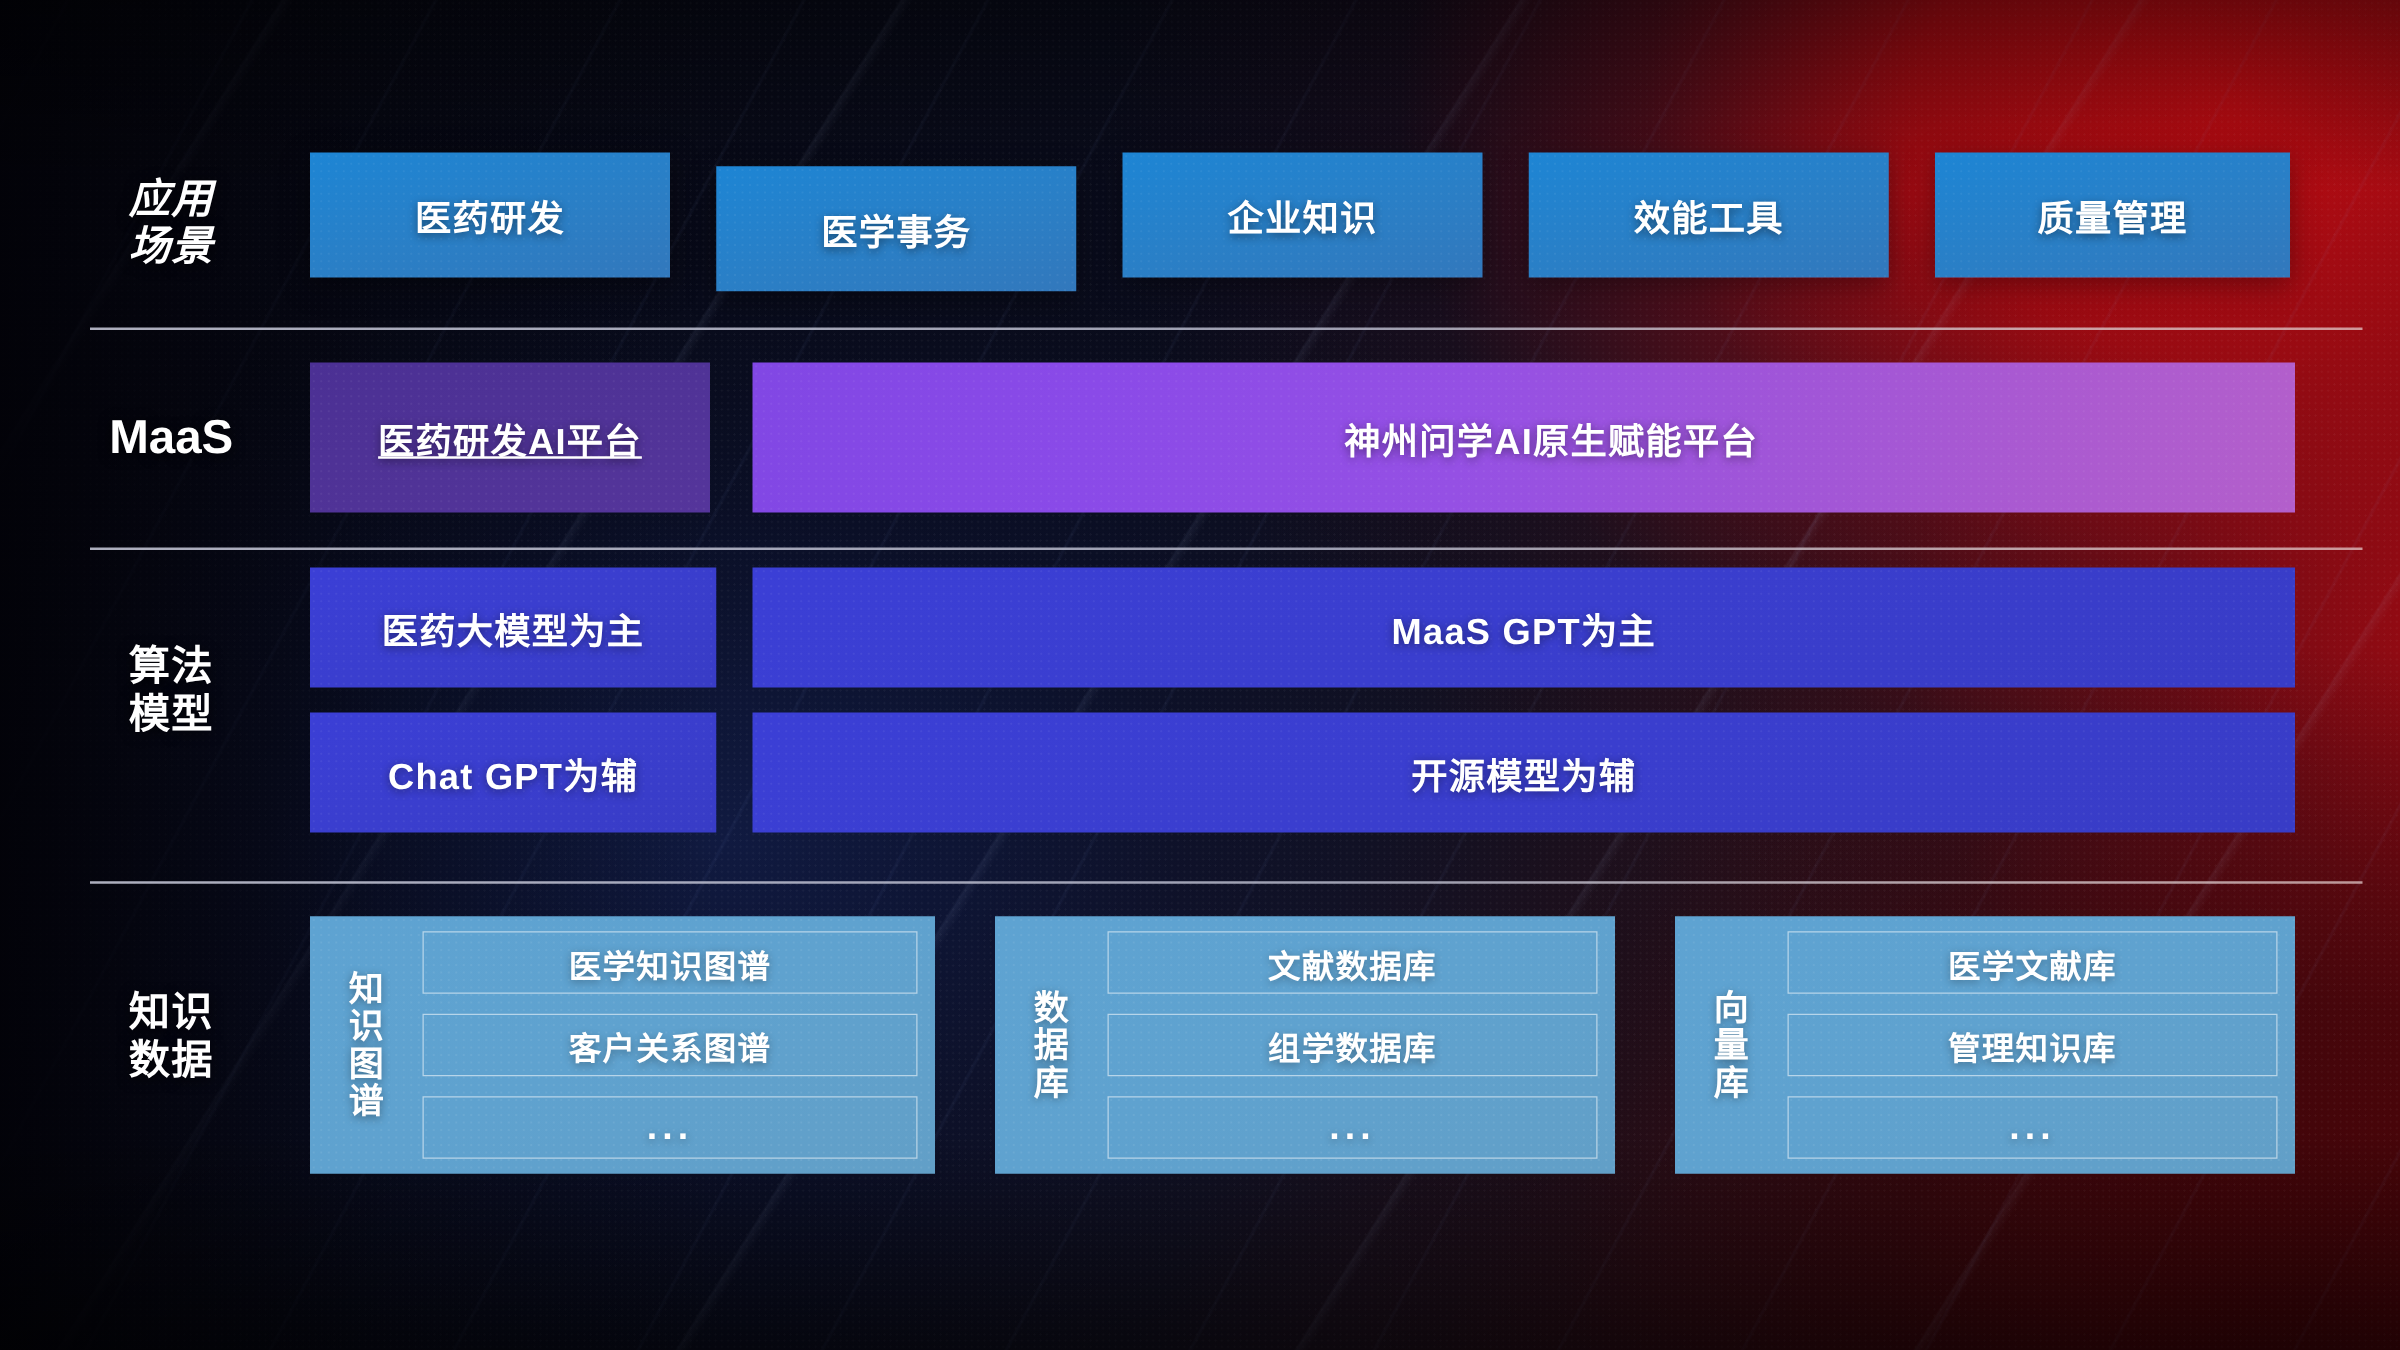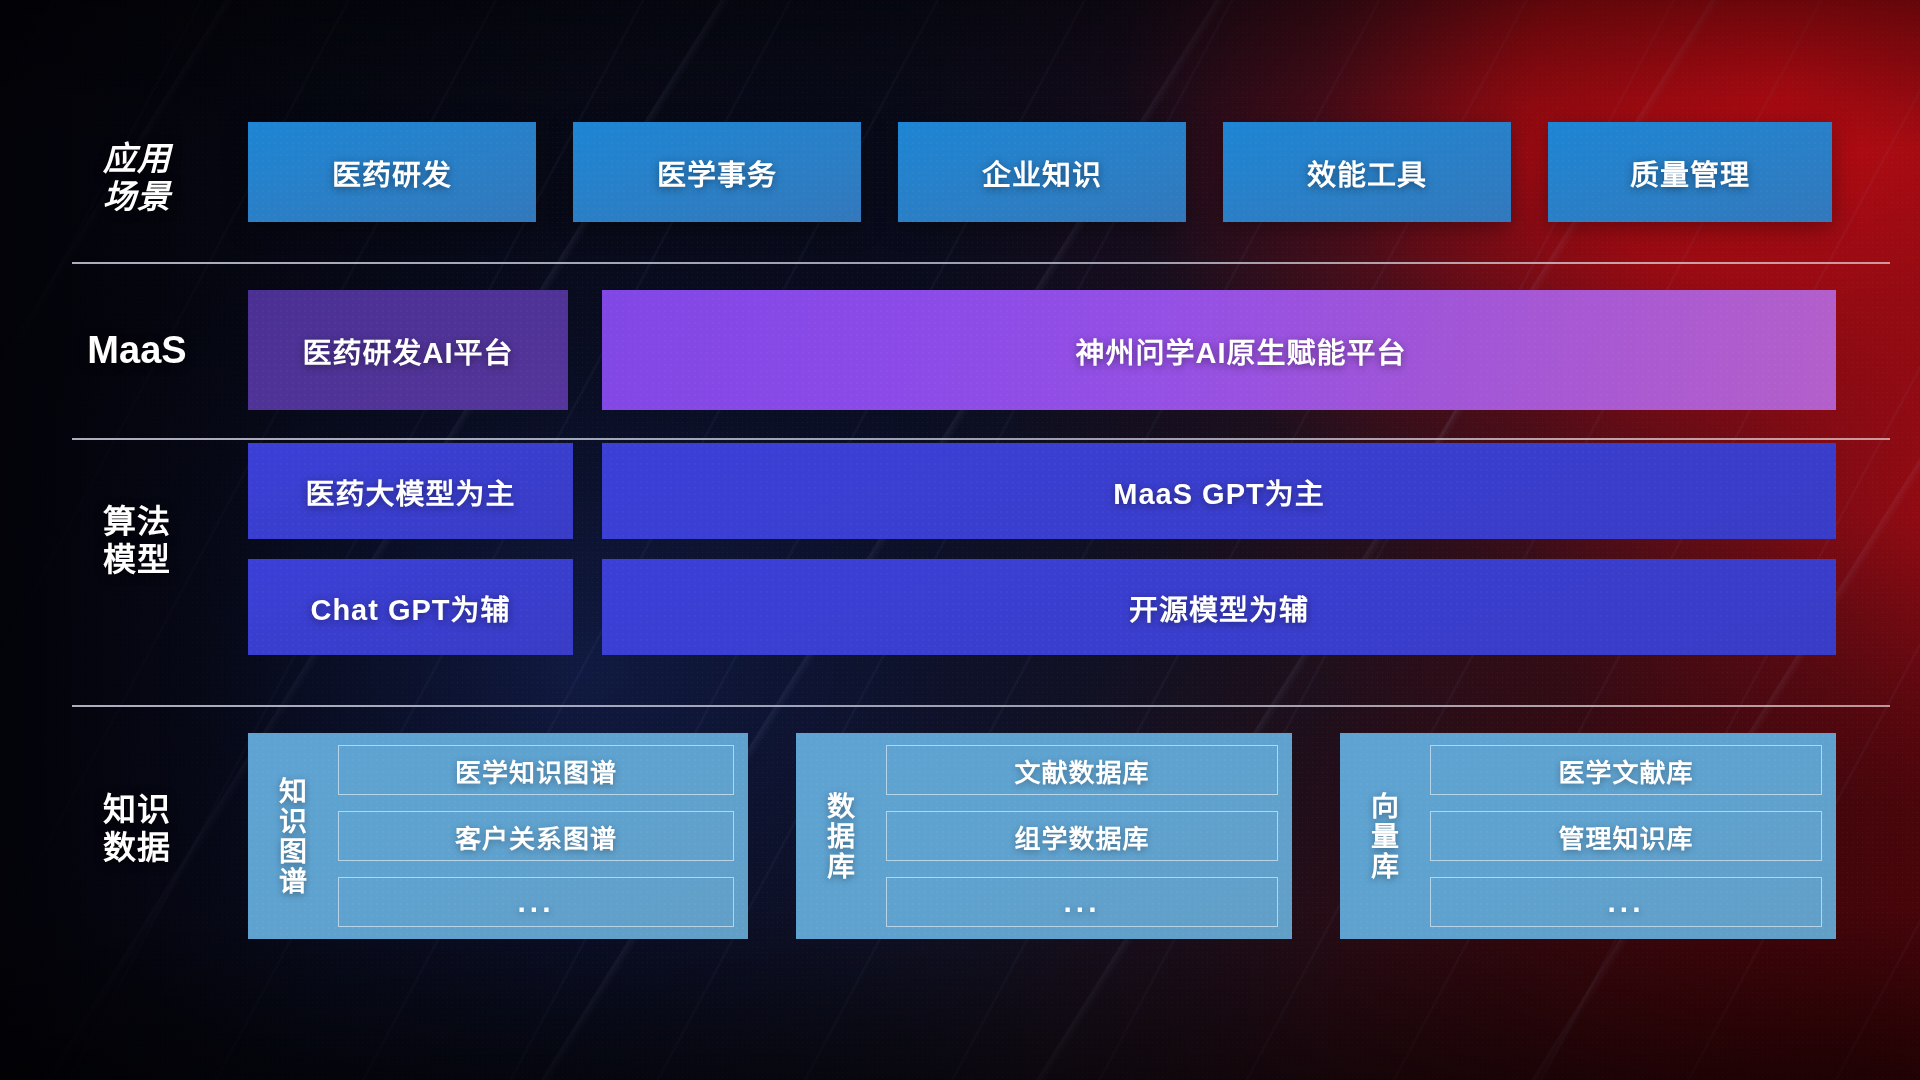--- a/index.html
+++ b/index.html
@@ -306,38 +306,38 @@
   <div class="bg-layer bg-left-dark"></div>
   <div class="bg-layer bg-vignette"></div>
 
   <div id="content">
 
     <div class="row" style="top:122px;height:100px;">
       <div class="row-label" style="top:18px;font-size:33px;font-style:italic;">应用
 场景</div>
 
       <div class="box app-box" style="left:248px;width:288px;">医药研发</div>
-      <div class="box app-box" style="left:573px;width:288px;">医学事务</div>
+      <div class="box app-box" style="left:573px;width:288px;margin-top:11px;">医学事务</div>
       <div class="box app-box" style="left:898px;width:288px;">企业知识</div>
       <div class="box app-box" style="left:1223px;width:288px;">效能工具</div>
       <div class="box app-box" style="left:1548px;width:284px;">质量管理</div>
     </div>
 
     <div class="divider" style="top:262px;"></div>
 
     <div class="row" style="top:290px;height:120px;">
       <div class="row-label" style="top:38px;font-size:38px;letter-spacing:0;">MaaS</div>
 
-      <div class="box maas-left" style="left:248px;width:320px;">医药研发AI平台</div>
+      <div class="box maas-left" style="left:248px;width:320px;text-decoration:underline;">医药研发AI平台</div>
       <div class="box maas-right" style="left:602px;width:1234px;">神州问学AI原生赋能平台</div>
     </div>
 
     <div class="divider" style="top:438px;"></div>
 
-    <div class="row" style="top:443px;height:220px;padding-left:25px;">
+    <div class="row" style="top:454px;height:220px;padding-left:25px;">
       <div class="row-label" style="top:60px;font-size:33px;">算法
 模型</div>
 
       <div class="box algo-box" style="left:248px;width:325px;top:0;">医药大模型为主</div>
       <div class="box algo-box" style="left:602px;width:1234px;top:0;">MaaS GPT为主</div>
 
       <div class="box algo-box" style="left:602px;width:1234px;top:116px;">开源模型为辅</div>
       <div class="box algo-box" style="left:248px;width:325px;top:116px;">Chat GPT为辅</div>
     </div>
 

